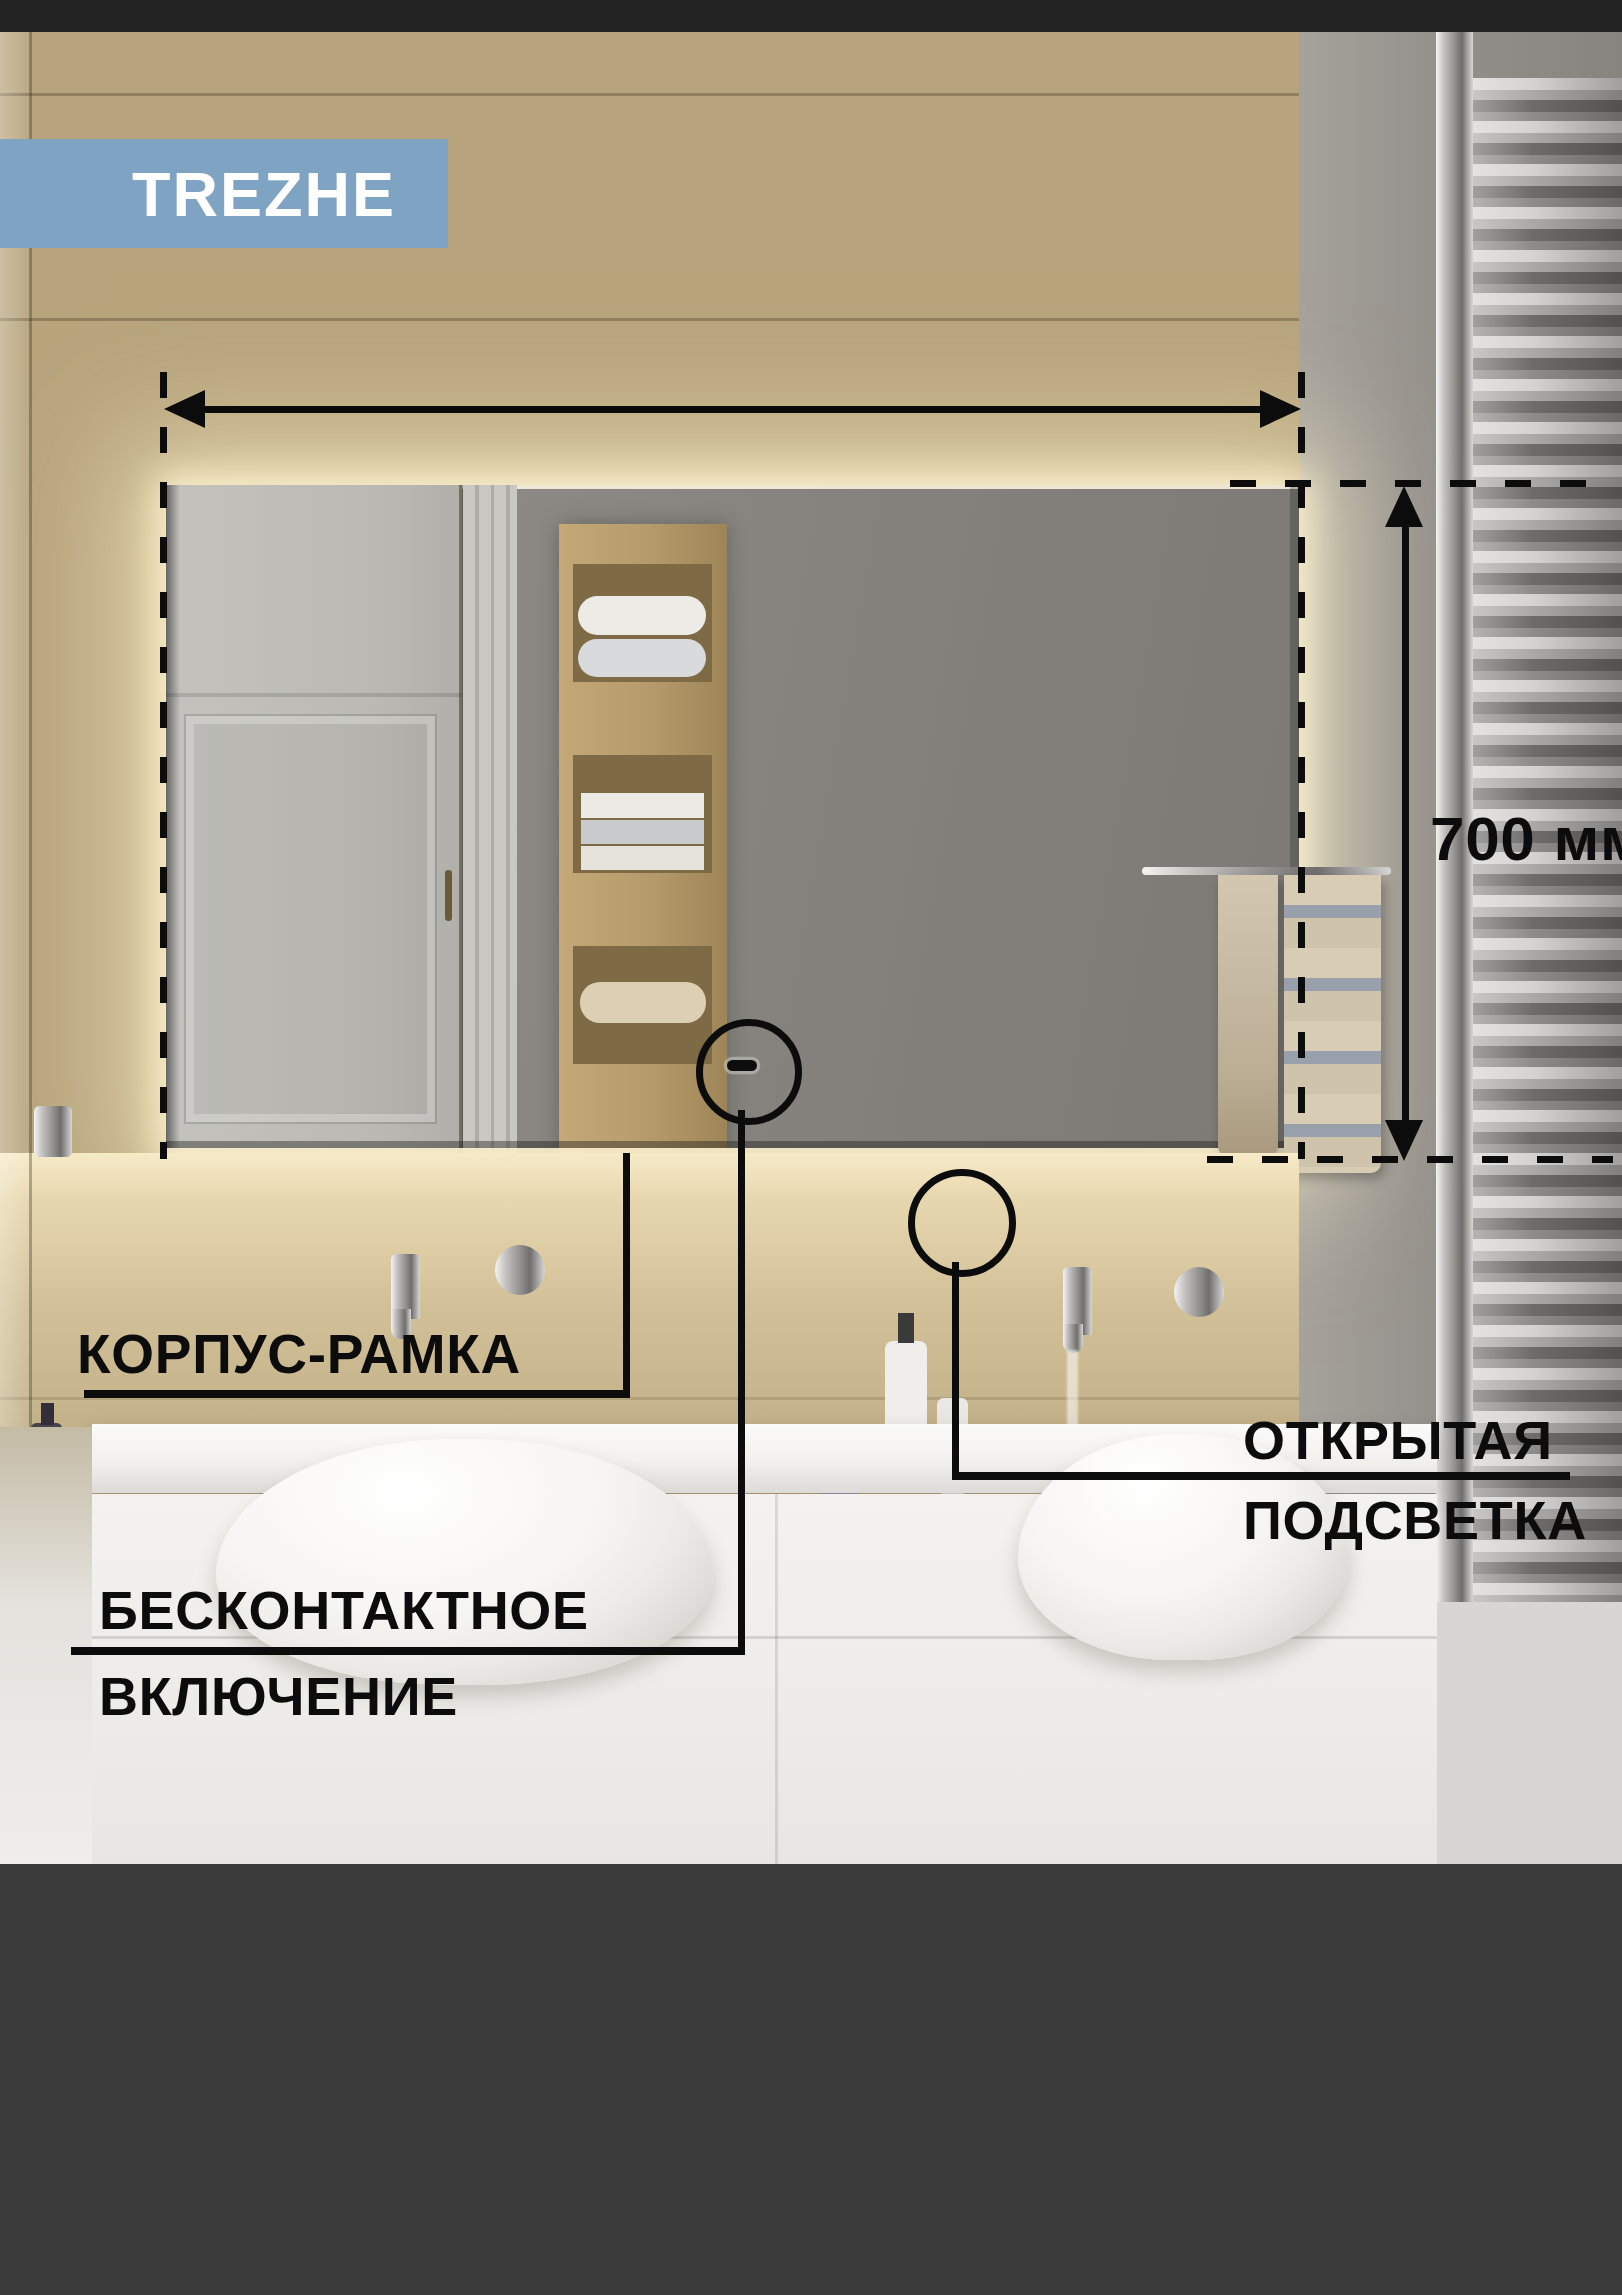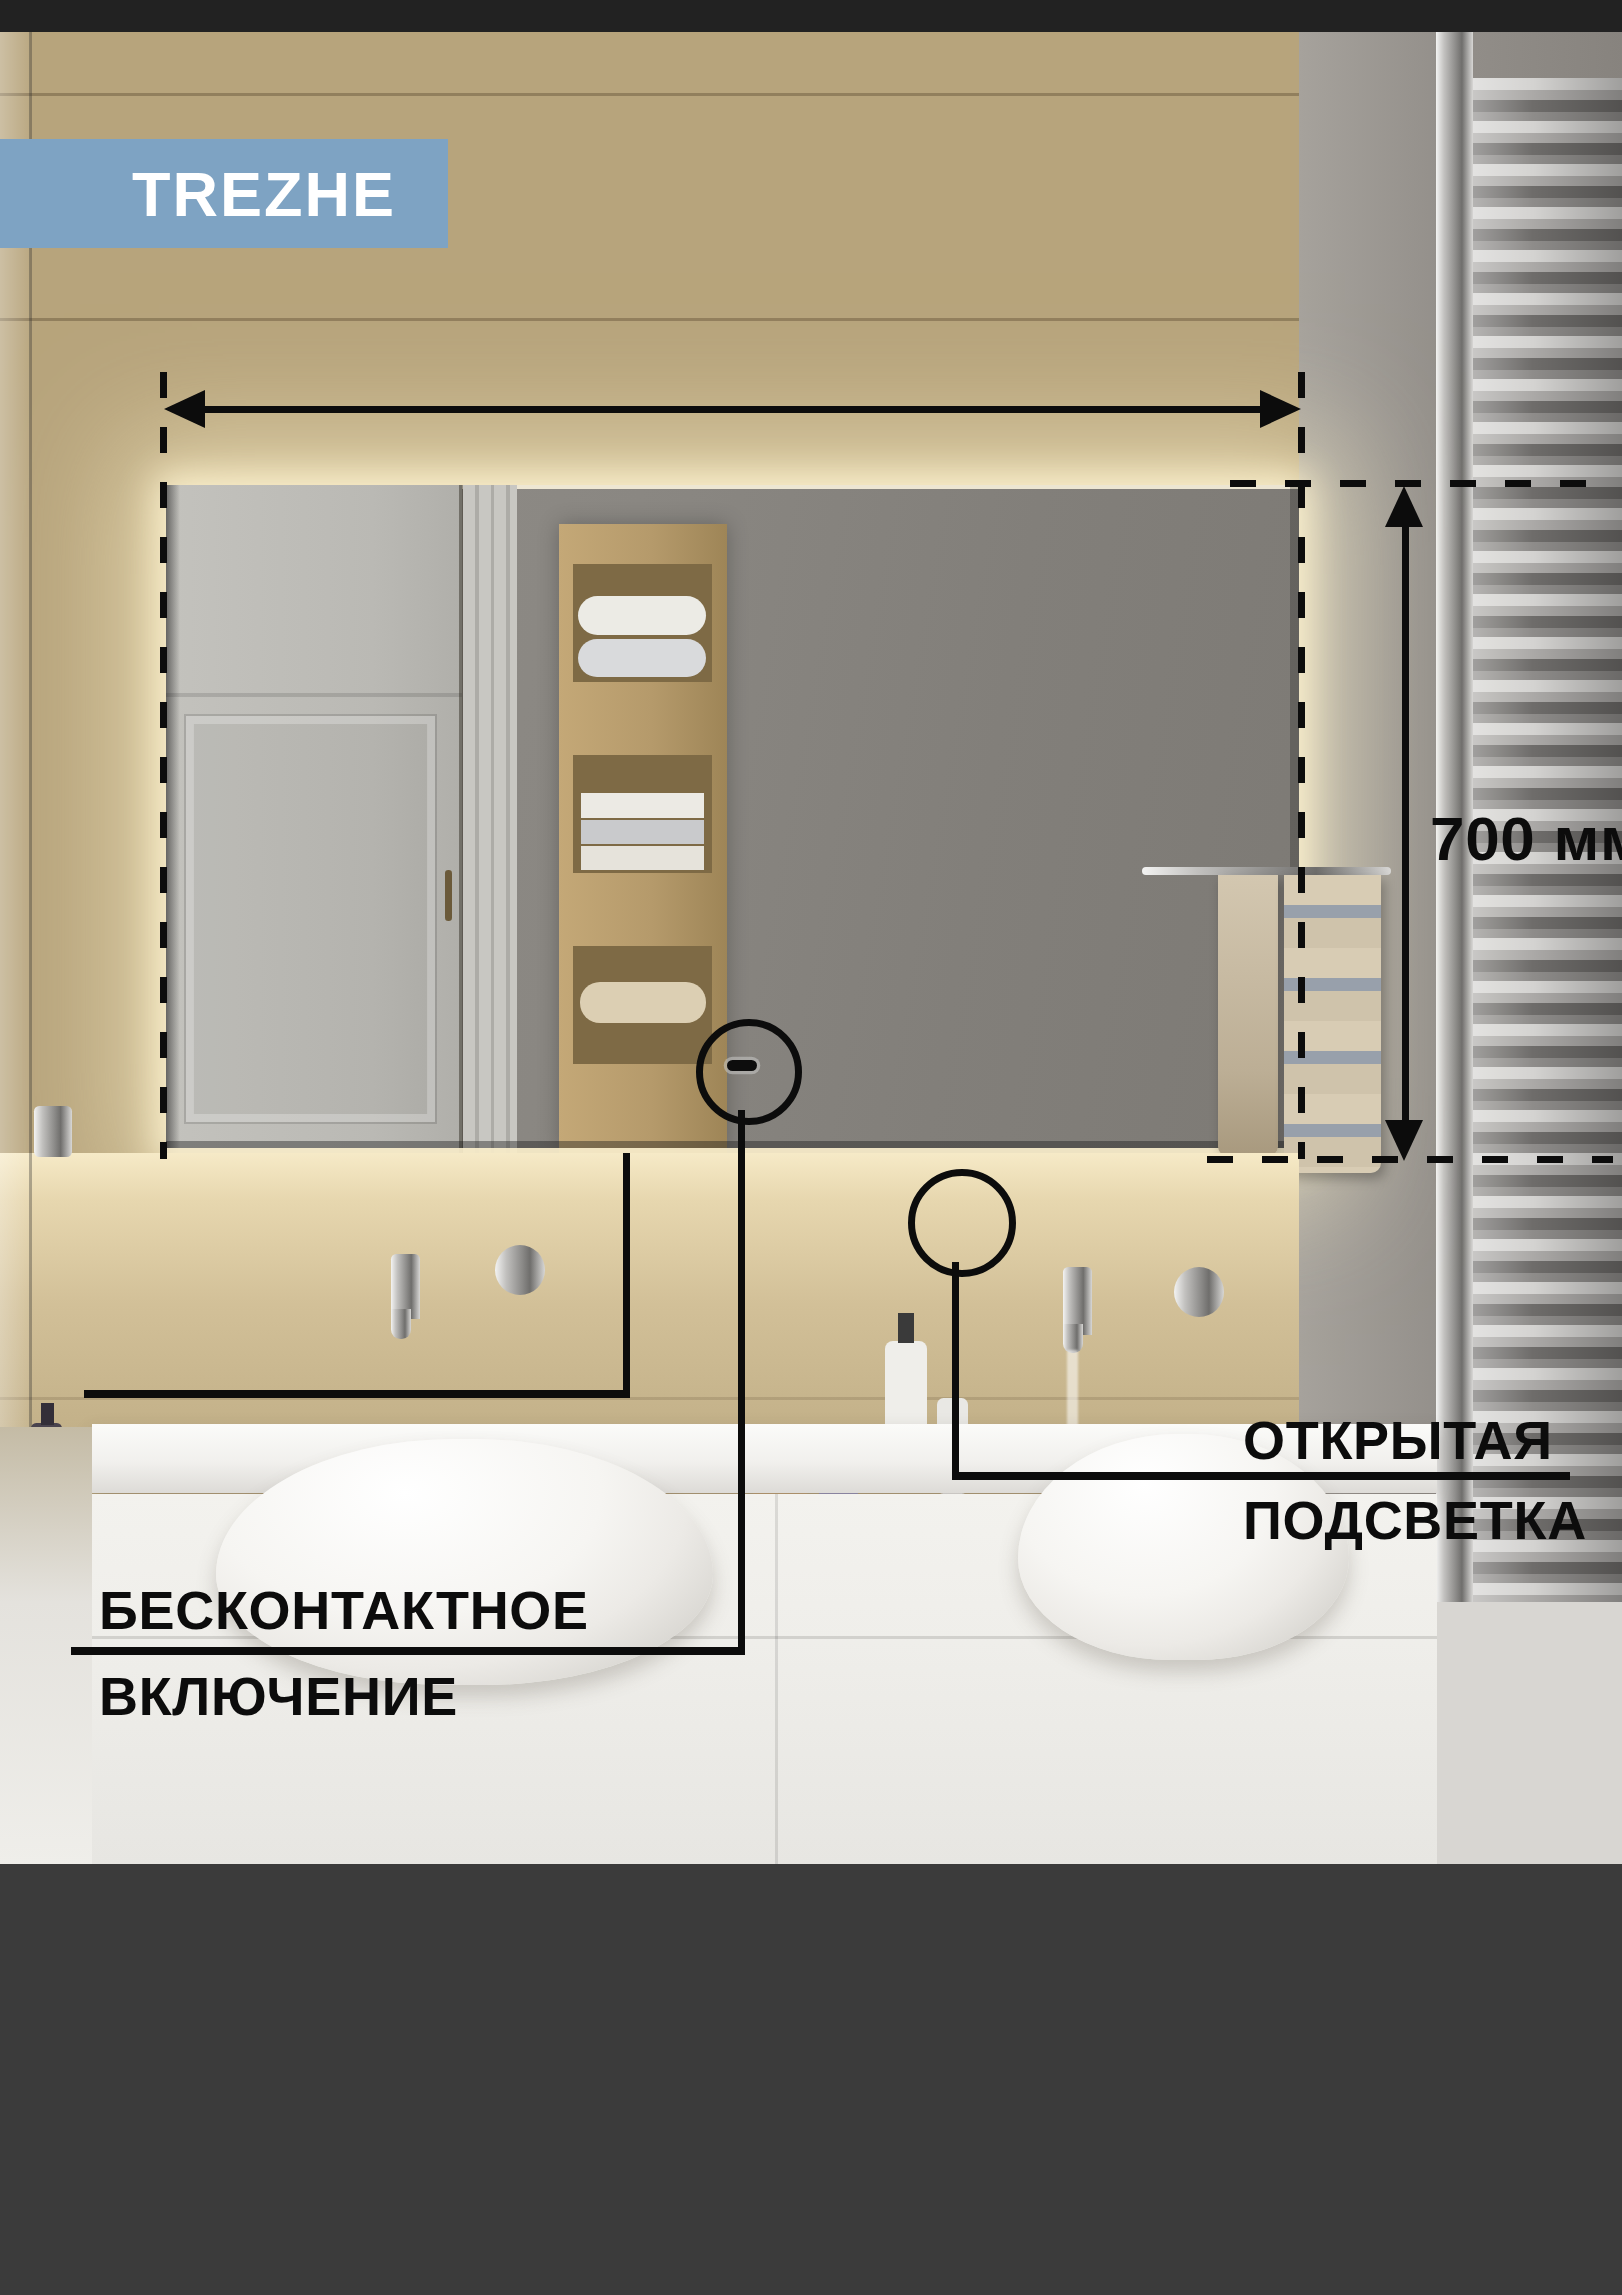--- a/index.html
+++ b/index.html
@@ -147,20 +147,21 @@
 
   <div class="abs dashh" style="left:1230px;top:448px;width:383px;"></div>
   <div class="abs dashh" style="left:1207px;top:1124px;width:406px;"></div>
   <div class="abs solidv" style="left:1402px;top:487px;height:609px;"></div>
   <div class="abs arrow" style="left:1385px;top:454px;border-bottom:41px solid #0c0c0c;border-left:19.6px solid transparent;border-right:19.6px solid transparent;"></div>
   <div class="abs arrow" style="left:1385px;top:1088px;border-top:41px solid #0c0c0c;border-left:19.6px solid transparent;border-right:19.6px solid transparent;"></div>
   <div class="abs lbl" style="left:1430px;top:771px;font-size:62px;">700 мм</div>
 
   <div class="abs solidv" style="left:623px;top:1121px;height:243px;"></div>
   <div class="abs solidh" style="left:84px;top:1358px;width:546px;height:7.9px;"></div>
+  <div class="abs lbl" style="left:77px;top:1290px;font-size:55px;">КОРПУС-РАМКА</div>
 
   <div class="abs ring" style="left:696px;top:987px;width:92px;height:92px;"></div>
   <div class="abs solidv" style="left:738px;top:1078px;height:542px;"></div>
   <div class="abs solidh" style="left:71px;top:1615px;width:674px;height:7.9px;"></div>
   <div class="abs lbl" style="left:99px;top:1547px;font-size:54px;">БЕСКОНТАКТНОЕ</div>
   <div class="abs lbl" style="left:99px;top:1633px;font-size:54px;">ВКЛЮЧЕНИЕ</div>
 
   <div class="abs ring" style="left:908px;top:1137px;width:94px;height:94px;"></div>
   <div class="abs solidv" style="left:952px;top:1230px;height:216px;"></div>
   <div class="abs solidh" style="left:952px;top:1440px;width:618px;height:7.9px;"></div>

